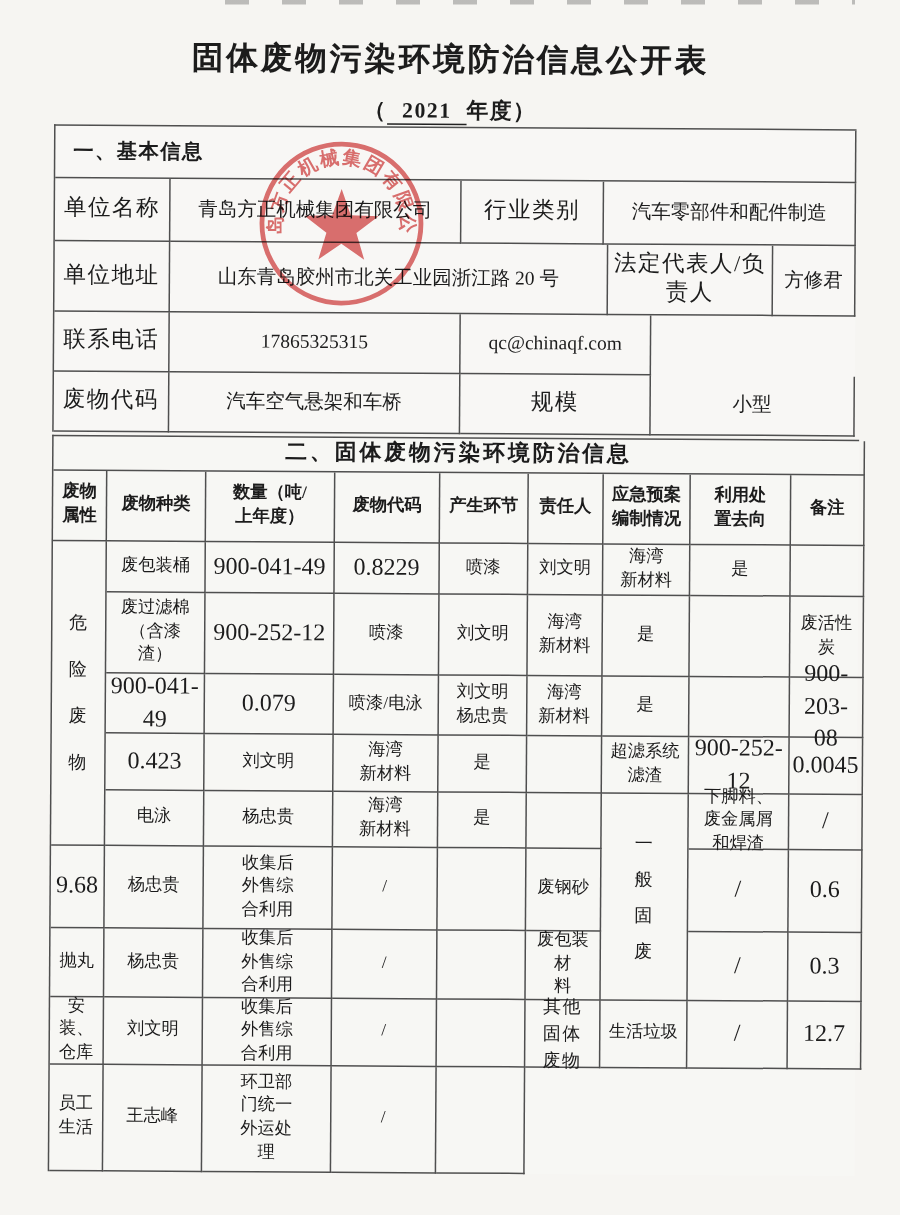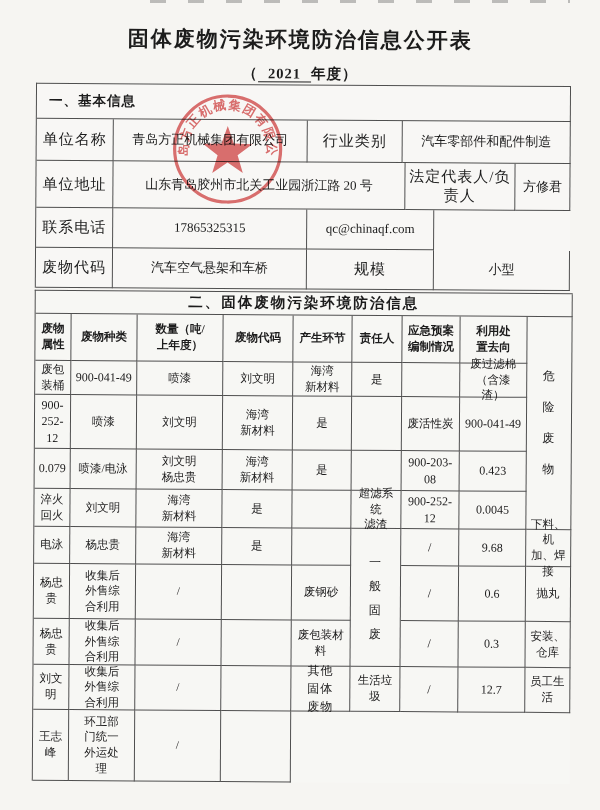--- a/index.html
+++ b/index.html
@@ -62,21 +62,21 @@
     display:flex;align-items:center;justify-content:center;text-align:center;
     font-size:11.5px;padding:1px 2px;box-sizing:border-box;line-height:1.35;
     white-space:pre-line;
   }
   .t2 .ttl{grid-column:1 / -1;font-size:14.5px;font-weight:bold;letter-spacing:2px;}
   .t2 .hd{font-weight:600;font-size:11.5px;}
   .t2 .grp{font-size:12px;letter-spacing:1px;}
   .t2 .g5{grid-row:span 5;line-height:2.6;}
   .t2 .g3{grid-row:span 3;line-height:2.0;}
   .t2 .g1{line-height:1.5;}
-  .t2 .num{font-size:12px;}
+  .t2 .num{font-size:16px;}
   
   .stamp{
     position:absolute;left:153px;top:73px;width:150px;height:150px;
     opacity:.8;mix-blend-mode:multiply;pointer-events:none;
   }
 </style>
 </head>
 <body>
 
 <div class="scan-edge"></div>
@@ -123,28 +123,30 @@
     <div class="hd">废物种类</div>
     <div class="hd">数量（吨/
 上年度）</div>
     <div class="hd">废物代码</div>
     <div class="hd">产生环节</div>
     <div class="hd">责任人</div>
     <div class="hd">应急预案
 编制情况</div>
     <div class="hd">利用处
 置去向</div>
+    <div class="hd">备注</div>
 
     <div class="grp g5">危
 险
 废
 物</div>
 
     <div>废包装桶</div>
     <div class="num">900-041-49</div>
+    <div class="num">0.8229</div>
     <div>喷漆</div>
     <div>刘文明</div>
     <div>海湾
 新材料</div>
     <div>是</div>
     <div></div>
 
     <div>废过滤棉
 （含漆
 渣）</div>
@@ -162,21 +164,20 @@
     <div>喷漆/电泳</div>
     <div>刘文明
 杨忠贵</div>
     <div>海湾
 新材料</div>
     <div>是</div>
     <div></div>
 
     <div class="num">900-203-08</div>
     <div class="num">0.423</div>
-    <div>淬火回火</div>
     <div>刘文明</div>
     <div>海湾
 新材料</div>
     <div>是</div>
     <div></div>
 
     <div>超滤系统
 滤渣</div>
     <div class="num">900-252-12</div>
     <div class="num">0.0045</div>
@@ -185,24 +186,25 @@
     <div>海湾
 新材料</div>
     <div>是</div>
     <div></div>
 
     <div class="grp g3">一
 般
 固
 废</div>
 
+    <div>下脚料、
+废金属屑
+和焊渣</div>
     <div class="num">/</div>
     <div class="num">9.68</div>
-    <div>下料、机
-加、焊接</div>
     <div>杨忠贵</div>
     <div>收集后
 外售综
 合利用</div>
     <div>/</div>
     <div></div>
 
     <div>废钢砂</div>
     <div class="num">/</div>
     <div class="num">0.6</div>

